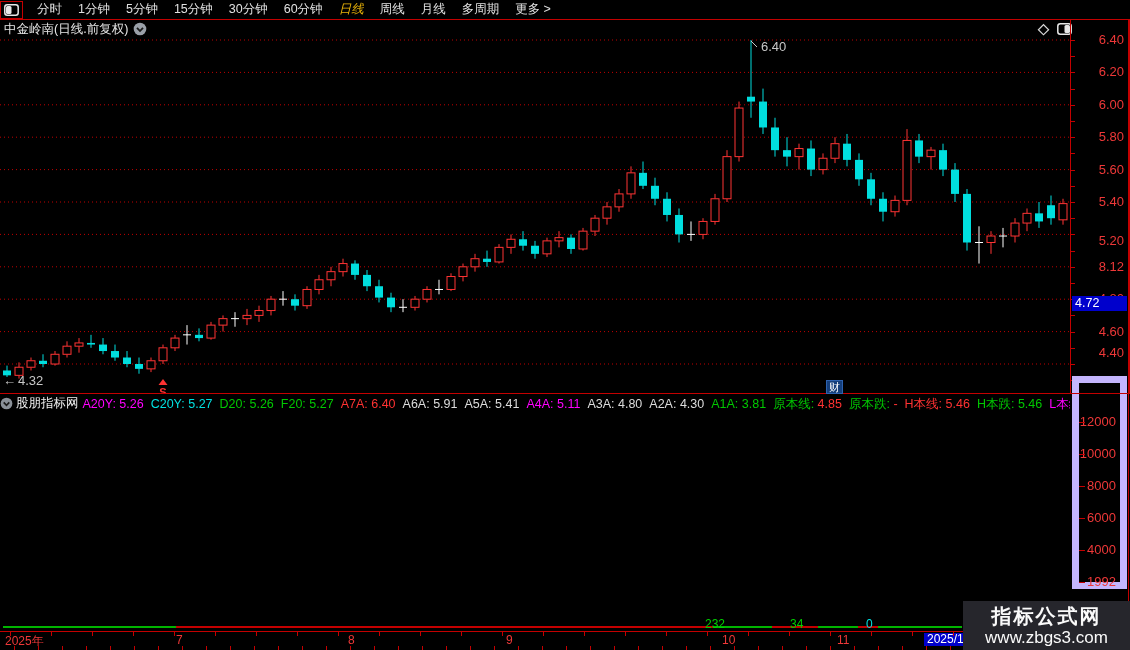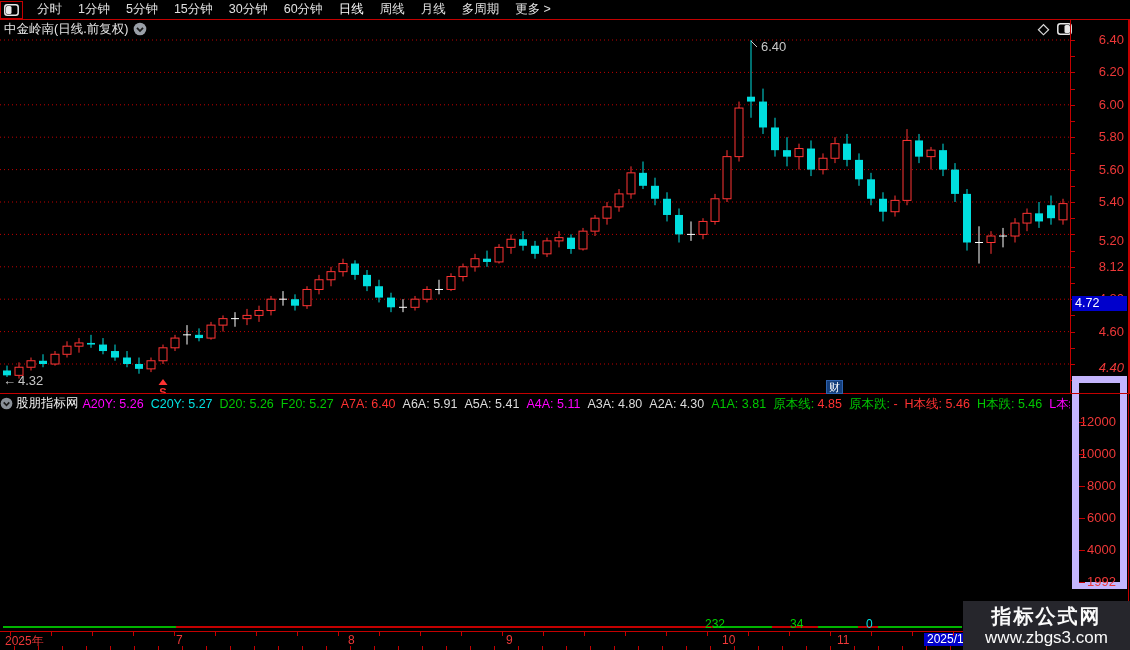--- a/index.html
+++ b/index.html
@@ -5,21 +5,21 @@
   html,body{margin:0;padding:0;background:#000;width:1130px;height:650px;overflow:hidden;
     font-family:"Liberation Sans","DejaVu Sans",sans-serif;}
   .abs{position:absolute;}
   
   #topbar{position:absolute;left:0;top:0;width:1130px;height:19px;background:#000;
     border-bottom:1px solid #c40000;display:flex;align-items:center;z-index:30;}
   #winicon{width:23px;height:18px;border:1px solid #c40000;box-sizing:border-box;
     display:flex;align-items:center;justify-content:center;flex:0 0 auto;}
   #menu-left{display:flex;align-items:center;margin-left:6px;flex:1 1 auto;}
   .mitem{color:#e0e0e0;font-size:12.5px;padding:0 8px;cursor:default;white-space:nowrap;}
-  .mitem.active{color:#ffffff;}
+  .mitem.active{color:#eab308;font-style:italic;}
   #menu-right{display:flex;align-items:stretch;height:19px;}
   .ritem{color:#ff3232;font-size:12.5px;padding:1px 8px 0 8px;border-left:1px solid #c40000;
     display:flex;align-items:center;white-space:nowrap;}
   
   #titlebar{position:absolute;left:4px;top:21px;height:16px;display:flex;align-items:center;z-index:25;}
   #titletext{color:#e8e8e8;font-size:12.5px;white-space:nowrap;}
   
   #chartwrap{position:absolute;left:0;top:19px;width:1070px;height:374px;}
   #priceaxis{position:absolute;left:1070px;top:19px;width:58px;height:374px;
     border-left:1px solid #c40000;border-right:1px solid #c40000;}
@@ -357,21 +357,21 @@
 <div class="axlabel" style="top: 13px;">6.40</div>
     <div class="axlabel" style="top: 45.4px;">6.20</div>
     <div class="axlabel" style="top: 77.8px;">6.00</div>
     <div class="axlabel" style="top: 110.2px;">5.80</div>
     <div class="axlabel" style="top: 142.6px;">5.60</div>
     <div class="axlabel" style="top: 175px;">5.40</div>
     <div class="axlabel" style="top: 214px;">5.20</div>
     <div class="axlabel" style="top: 239.8px;">8.12</div>
     <div class="axlabel" style="top: 272.2px;">4.80</div>
     <div class="axlabel" style="top: 304.6px;">4.60</div>
-    <div class="axlabel" style="top: 341px; font-style: italic;">4.40</div>
+    <div class="axlabel" style="top: 326px;">4.40</div>
     <div class="tick" style="top: 361.2px; width: 4px;"></div>
     <div class="tick" style="top: 345px; width: 4px;"></div>
     <div class="tick" style="top: 328.8px; width: 4px;"></div>
     <div class="tick" style="top: 312.6px; width: 4px;"></div>
     <div class="tick" style="top: 296.4px; width: 4px;"></div>
     <div class="tick" style="top: 280.2px; width: 4px;"></div>
     <div class="tick" style="top: 264px; width: 4px;"></div>
     <div class="tick" style="top: 247.8px; width: 4px;"></div>
     <div class="tick" style="top: 231.6px; width: 4px;"></div>
     <div class="tick" style="top: 215.4px; width: 4px;"></div>

